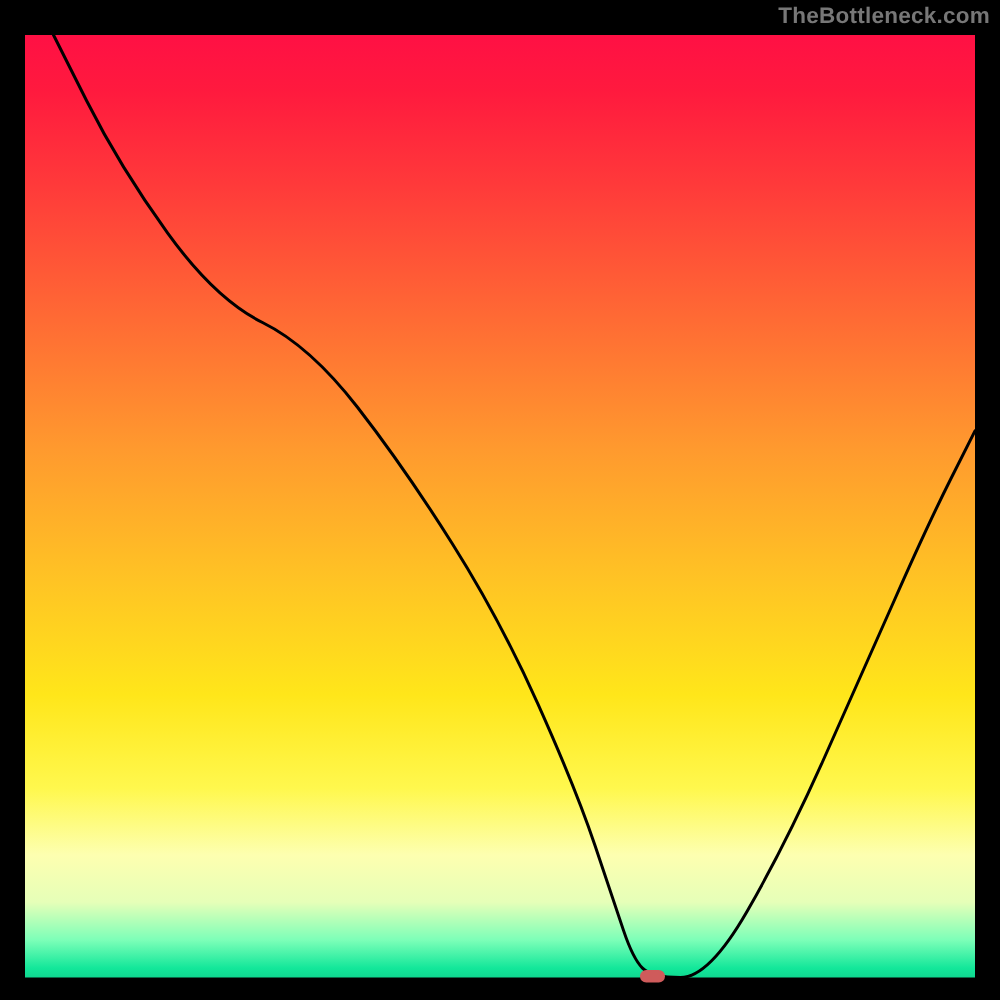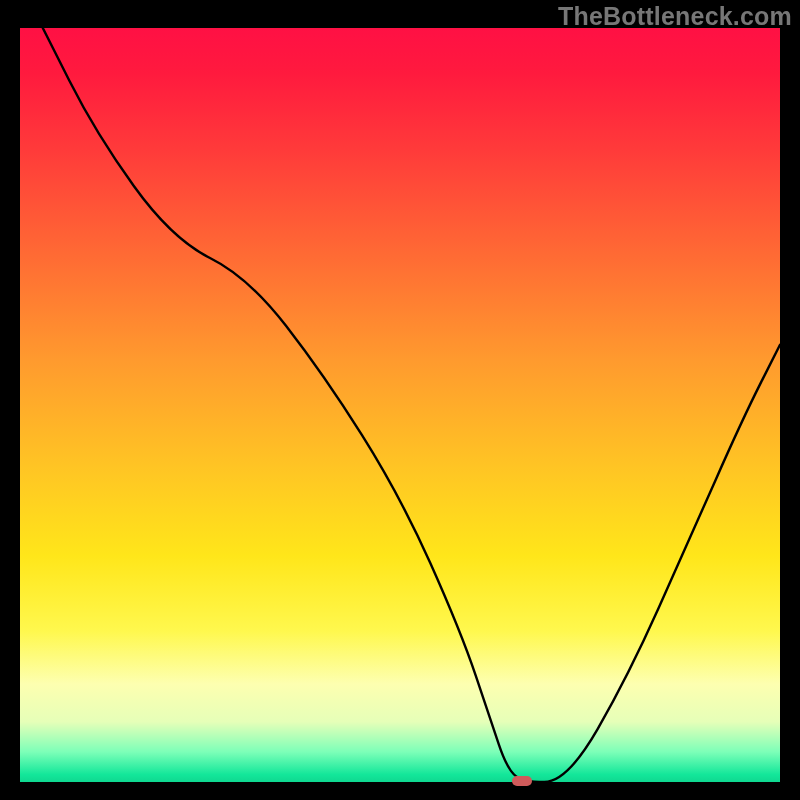--- a/index.html
+++ b/index.html
@@ -15,21 +15,21 @@
     position: relative;
     width: 800px;
     height: 800px;
     background: #000;
   }
   .watermark {
     position: absolute;
     top: 2px;
     right: 8px;
     color: #777;
-    font-size: 25px;
+    font-size: 18px;
     font-weight: 600;
     letter-spacing: 0.2px;
     user-select: none;
   }
   .plot {
     position: absolute;
     left: 20px;
     top: 28px;
     width: 760px;
     height: 754px;

